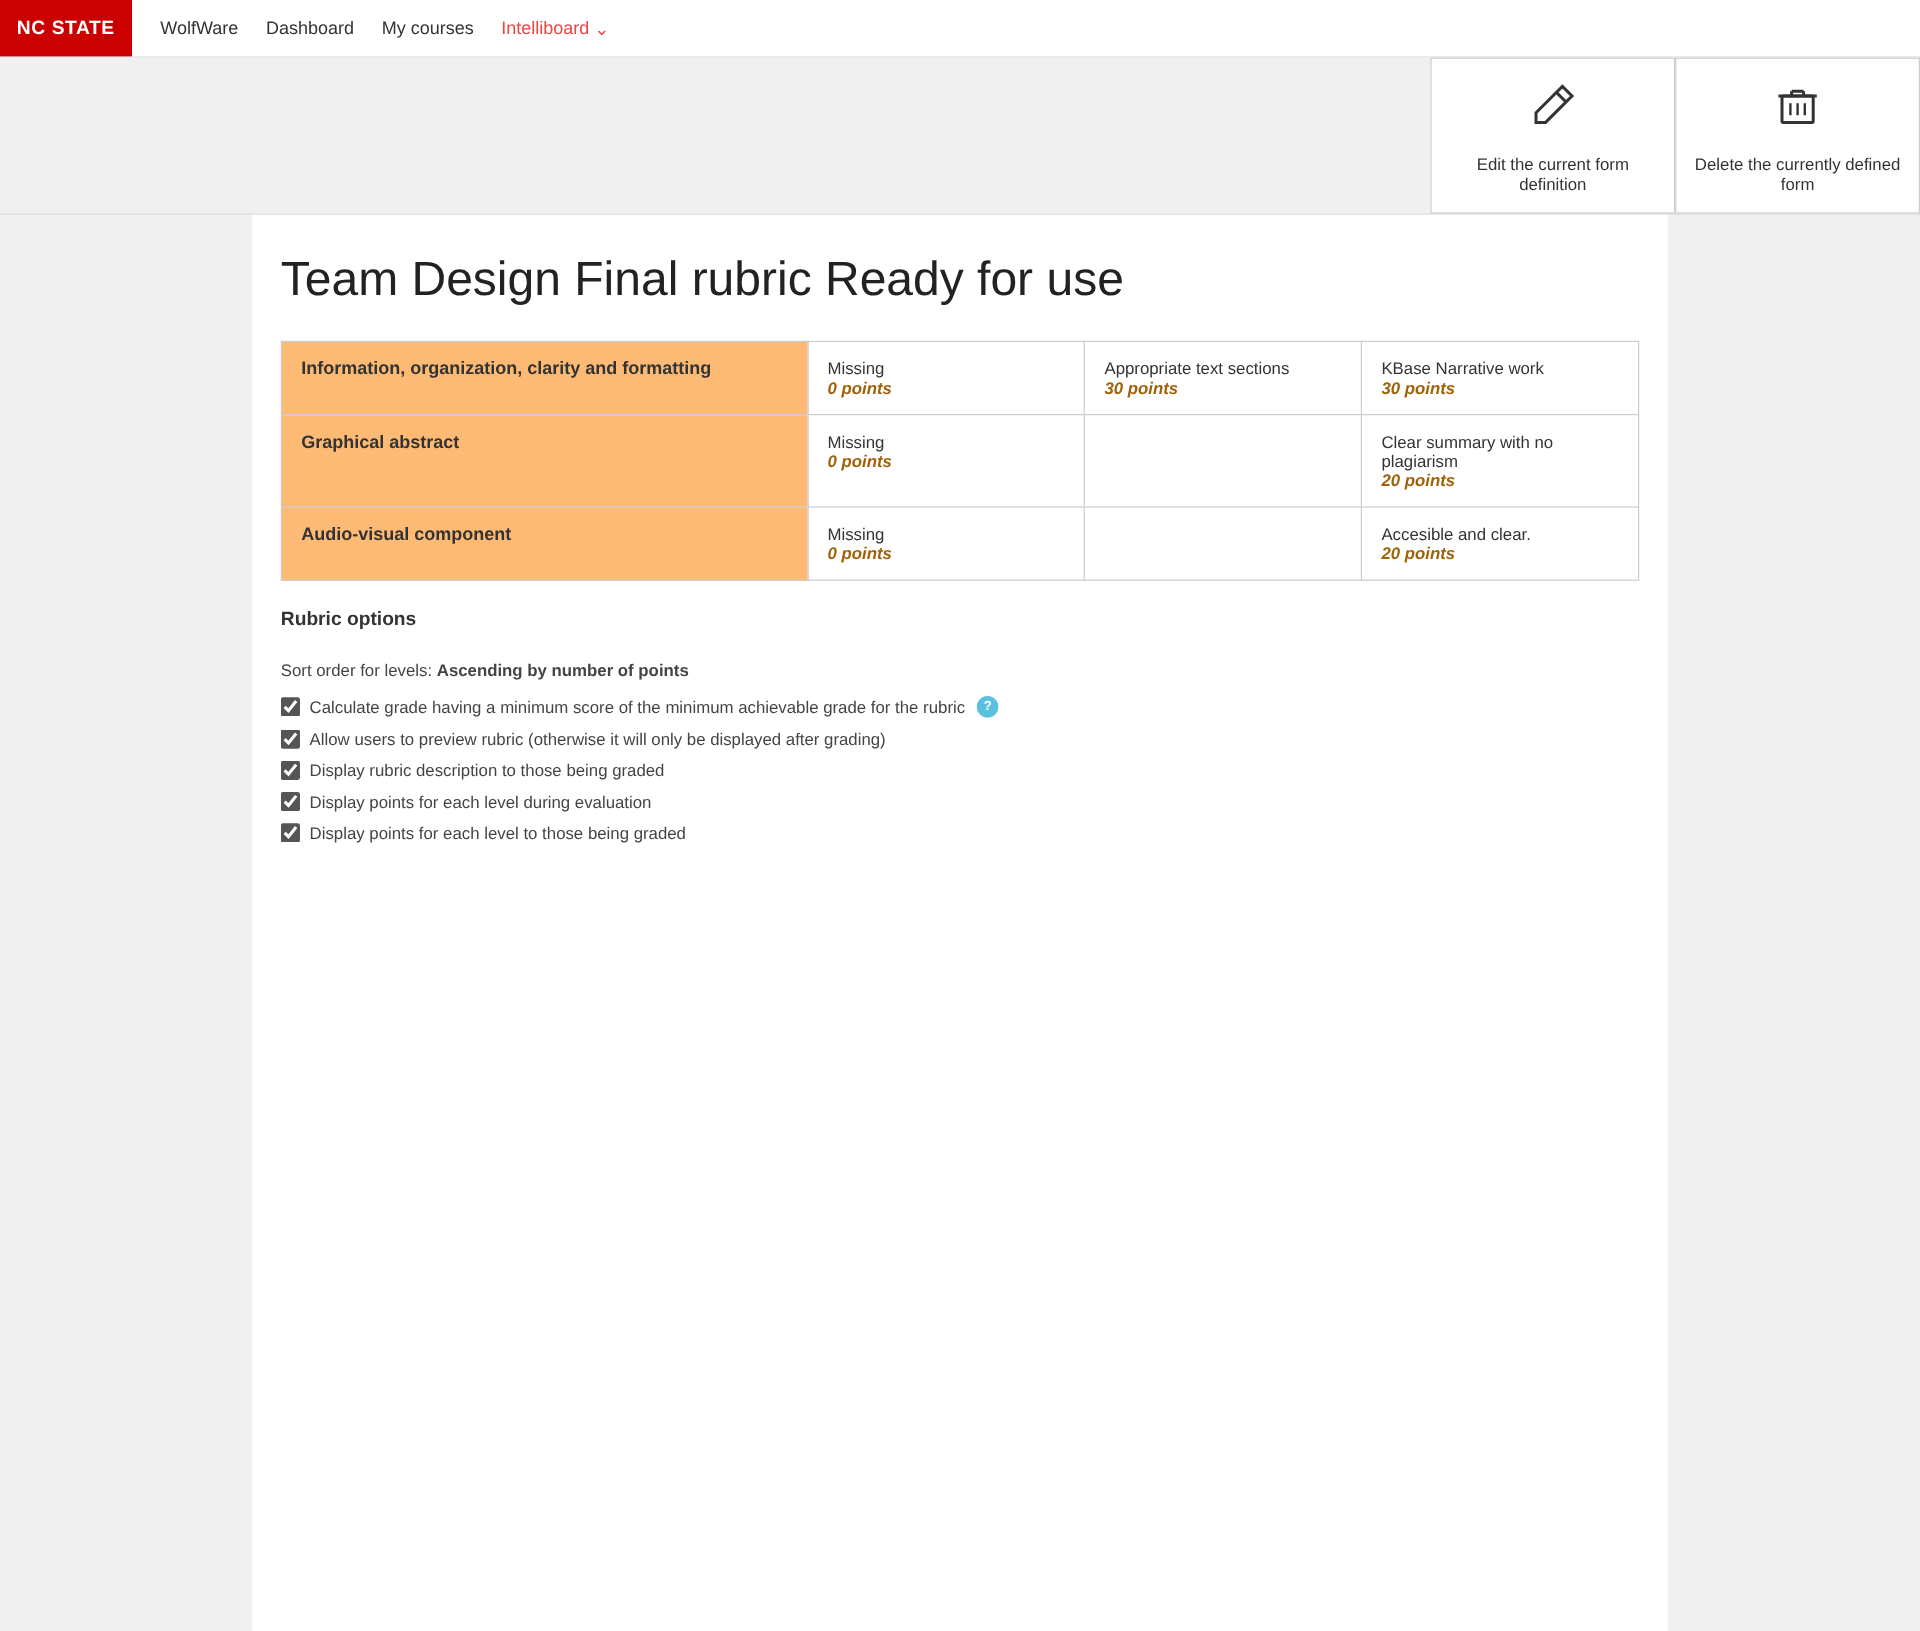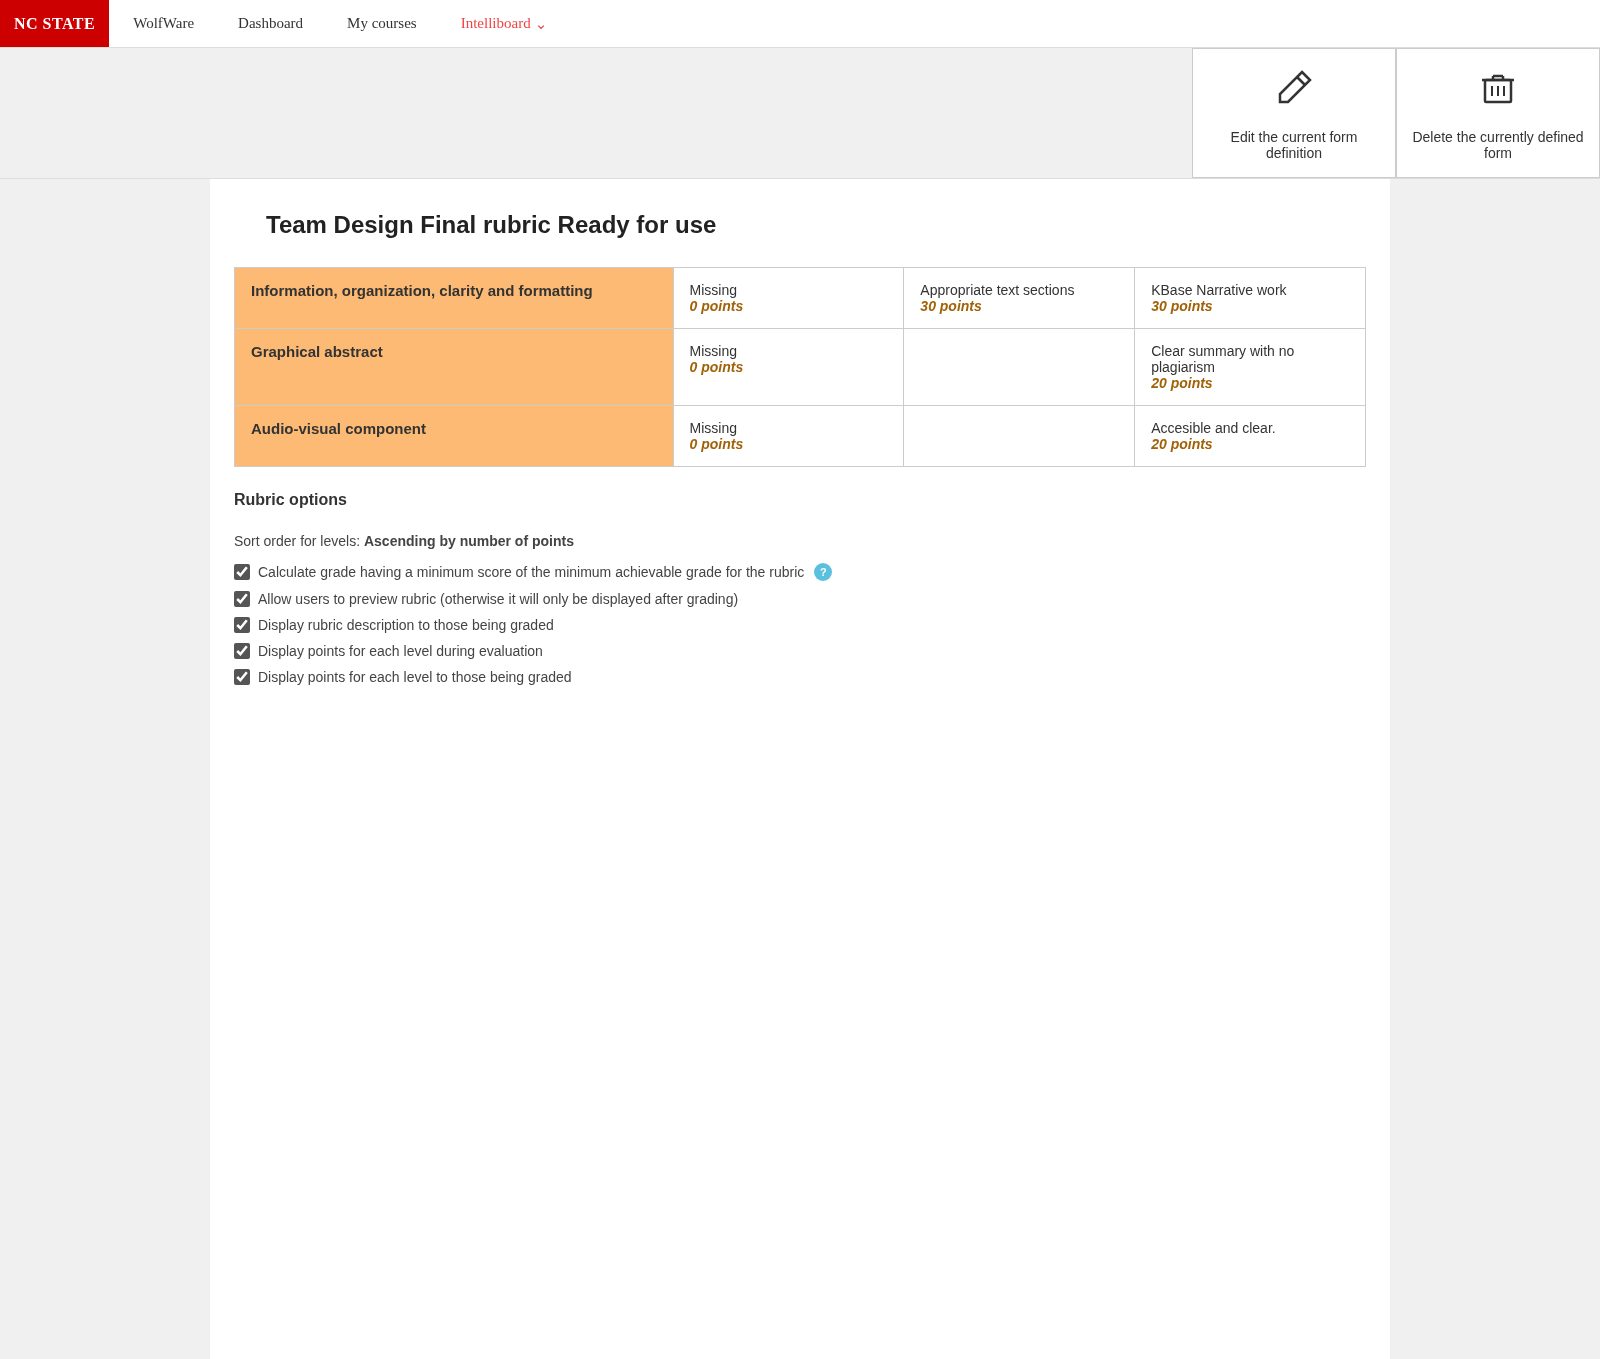--- a/index.html
+++ b/index.html
@@ -6,37 +6,36 @@
     body { font-family: Arial, sans-serif; background: #f5f5f5; color: #333; font-size: 15px; }
 
     
     .nav-bar {
       display: flex;
       align-items: center;
       background: #fff;
       border-bottom: 1px solid #ddd;
       padding: 0 0;
       height: 48px;
-      font-family: Liberation Serif, serif;
     }
     .nc-state-logo {
       background: #cc0000;
       color: #fff;
       font-weight: bold;
       font-size: 16px;
       padding: 0 14px;
       height: 100%;
       display: flex;
       align-items: center;
       letter-spacing: 0.5px;
     }
     .nav-links {
       display: flex;
       align-items: center;
-      gap: 44px;
+      gap: 23px;
       padding: 0 24px;
     }
     .nav-link {
       color: #333;
       text-decoration: none;
       font-size: 15px;
       cursor: pointer;
     }
     .nav-dropdown {
       display: flex;
@@ -74,25 +73,24 @@
 
     
     .main-content {
       max-width: 1180px;
       margin: 0 auto;
       padding: 32px 24px 48px 24px;
       background: #fff;
       min-height: calc(100vh - 48px);
     }
     .page-title {
-      font-size: 24px;
-      font-weight: bold;
+      font-size: 40px;
+      font-weight: normal;
       margin-bottom: 28px;
       color: #222;
-      margin-left: 32px;
     }
 
     
     .rubric-table {
       width: 100%;
       border-collapse: collapse;
       margin-bottom: 24px;
       border: 1px solid #ccc;
     }
     .rubric-table td {

